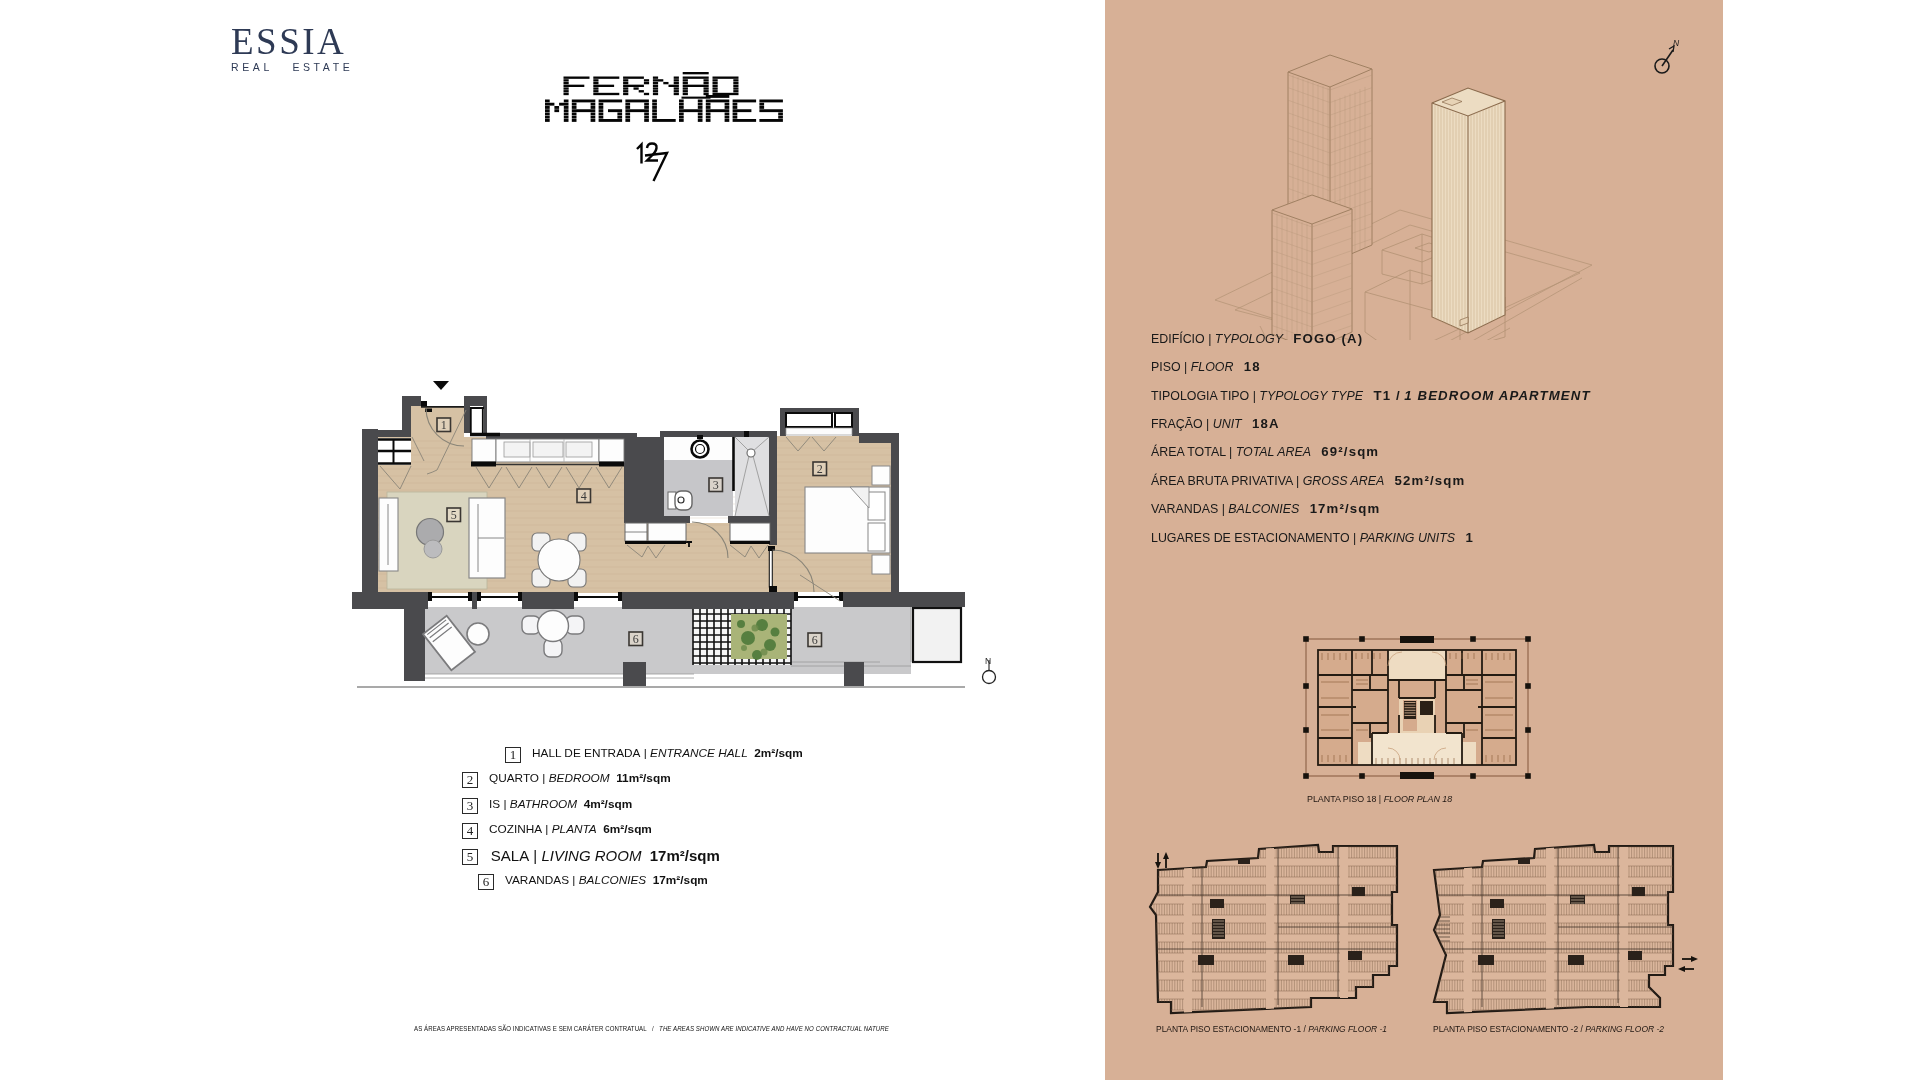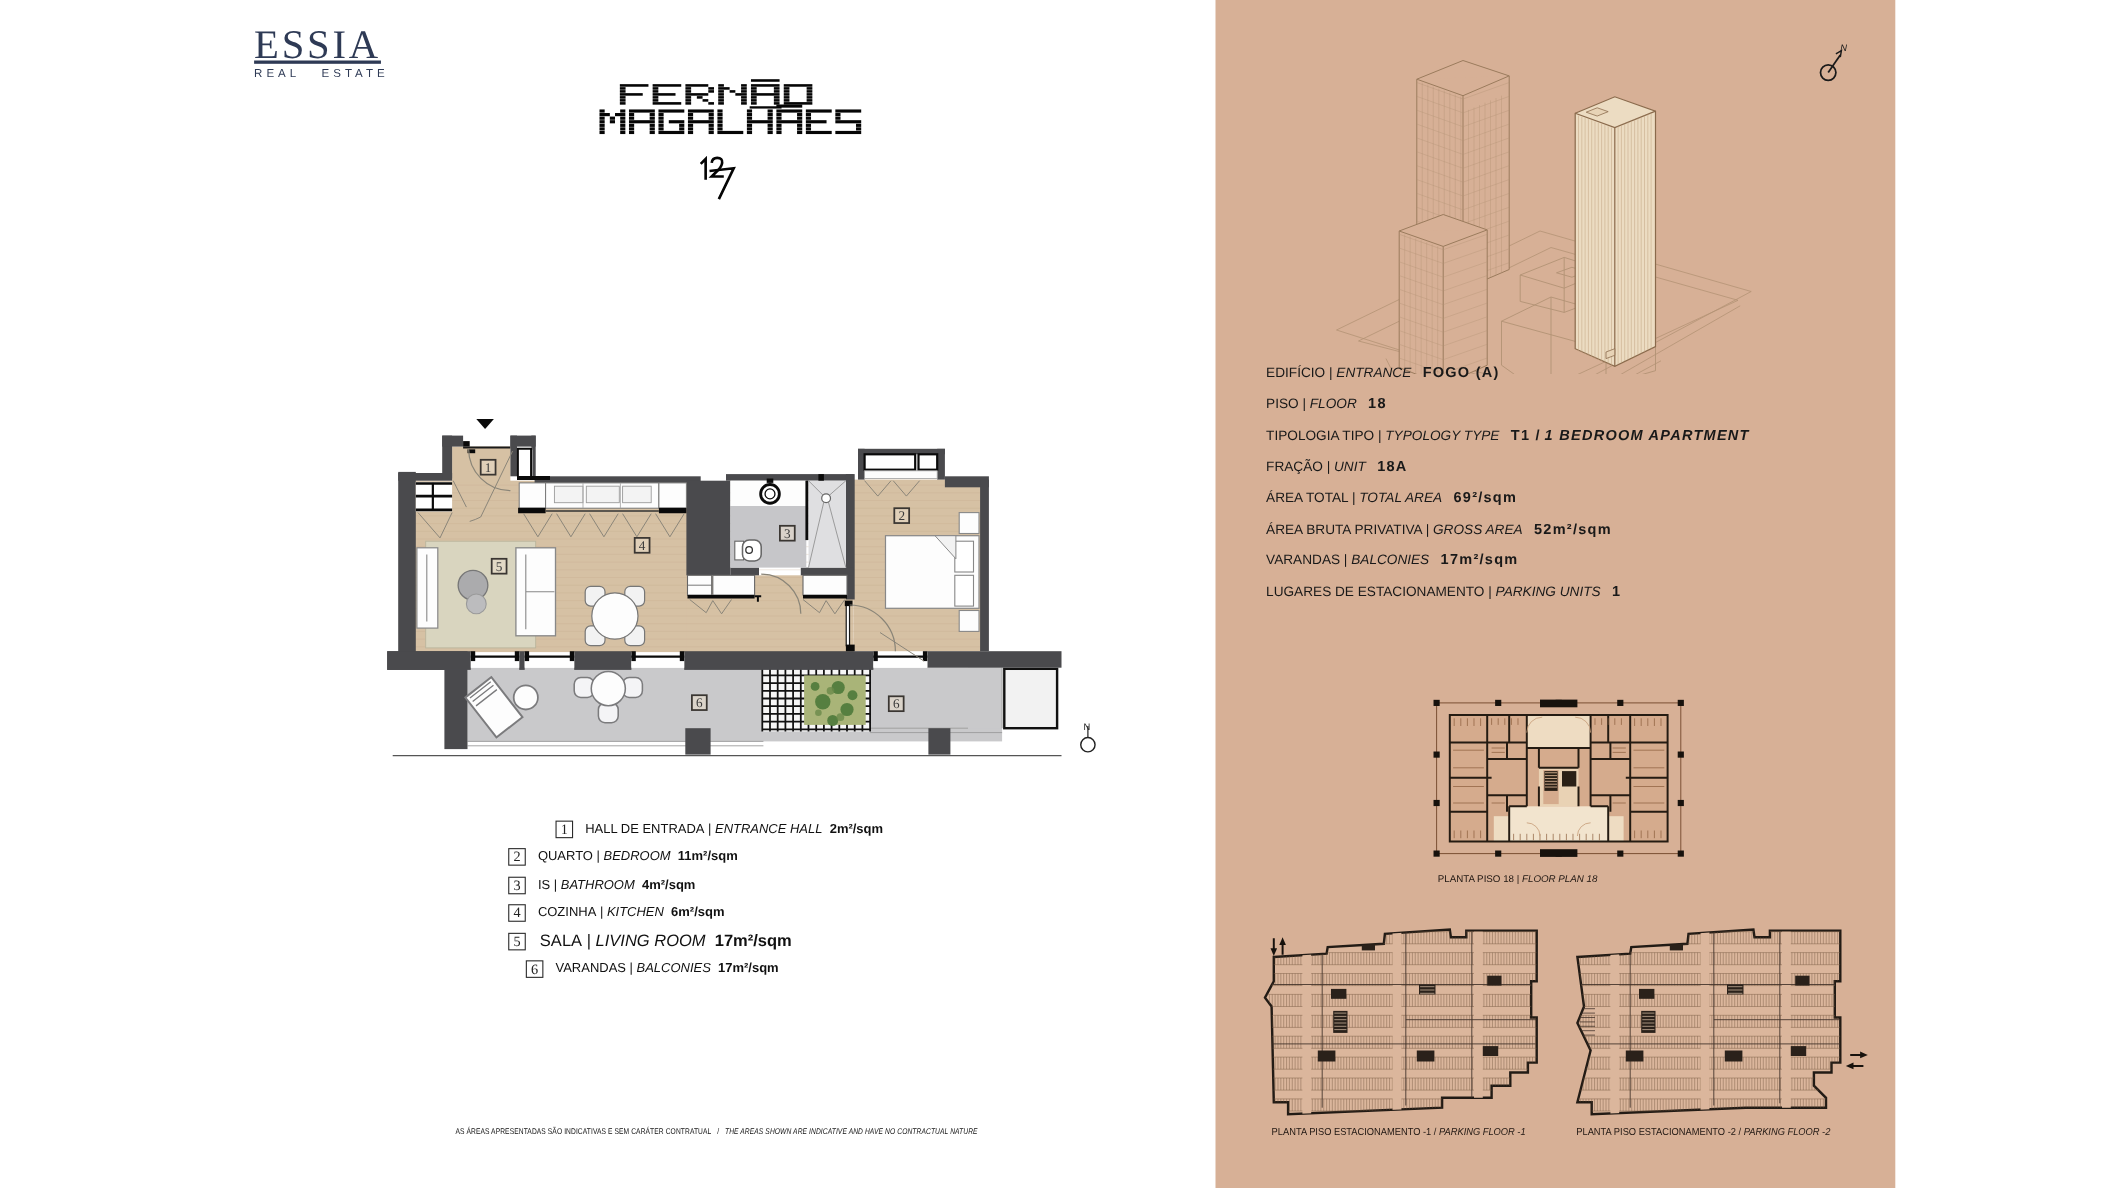--- a/index.html
+++ b/index.html
@@ -4,21 +4,21 @@
 <style>
   html,body{margin:0;padding:0;width:1920px;height:1080px;background:#fff;overflow:hidden;}
   body{font-family:"Liberation Sans", sans-serif;position:relative;}
   .abs{position:absolute;}
   #info b{font-size:13.2px;letter-spacing:1.15px;}
 </style>
 </head>
 <body>
 
 <div class="abs" id="essia" style="left:231px;top:26px;width:130px;height:55px;color:#2e3a55;">
-  <div style="font-family:'Liberation Serif',serif;font-size:37px;line-height:31px;letter-spacing:2.5px;text-decoration:underline;">ESSIA</div>
+  <div style="font-family:'Liberation Serif',serif;font-size:37px;line-height:31px;letter-spacing:2.5px;">ESSIA</div>
   <div style="font-size:10.5px;letter-spacing:3.6px;margin-top:4px;">REAL&nbsp;&nbsp;&nbsp;ESTATE</div>
 </div>
 
 <svg class="abs" style="left:535px;top:60px;" width="260" height="130" viewBox="0 0 260 130">
   <g id="fm-logo" fill="#050505">
 <rect x="28.50" y="16.50" width="26.00" height="2.34"></rect>
 <rect x="28.50" y="19.22" width="5.20" height="2.34"></rect>
 <rect x="28.50" y="21.94" width="5.20" height="2.34"></rect>
 <rect x="28.50" y="24.66" width="20.80" height="2.34"></rect>
 <rect x="28.50" y="27.38" width="5.20" height="2.34"></rect>
@@ -430,21 +430,21 @@
 <span style="display:inline-block;width:14px;height:14px;border:1.6px solid #2a2a2a;text-align:center;font-family:'Liberation Serif',serif;font-size:13px;line-height:14px;color:#222;">1</span>
 <span style="font-size:11.8px;color:#111;vertical-align:top;line-height:17px;">&nbsp;&nbsp;HALL DE ENTRADA&nbsp;|&nbsp;<i>ENTRANCE HALL</i>&nbsp;&nbsp;<b>2m²/sqm</b></span></div>
 <div style="position:absolute;top:25.4px;left:0;">
 <span style="display:inline-block;width:14px;height:14px;border:1.6px solid #2a2a2a;text-align:center;font-family:'Liberation Serif',serif;font-size:13px;line-height:14px;color:#222;">2</span>
 <span style="font-size:11.8px;color:#111;vertical-align:top;line-height:17px;">&nbsp;&nbsp;QUARTO&nbsp;|&nbsp;<i>BEDROOM</i>&nbsp;&nbsp;<b>11m²/sqm</b></span></div>
 <div style="position:absolute;top:50.9px;left:0;">
 <span style="display:inline-block;width:14px;height:14px;border:1.6px solid #2a2a2a;text-align:center;font-family:'Liberation Serif',serif;font-size:13px;line-height:14px;color:#222;">3</span>
 <span style="font-size:11.8px;color:#111;vertical-align:top;line-height:17px;">&nbsp;&nbsp;IS&nbsp;|&nbsp;<i>BATHROOM</i>&nbsp;&nbsp;<b>4m²/sqm</b></span></div>
 <div style="position:absolute;top:76.3px;left:0;">
 <span style="display:inline-block;width:14px;height:14px;border:1.6px solid #2a2a2a;text-align:center;font-family:'Liberation Serif',serif;font-size:13px;line-height:14px;color:#222;">4</span>
-<span style="font-size:11.8px;color:#111;vertical-align:top;line-height:17px;">&nbsp;&nbsp;COZINHA&nbsp;|&nbsp;<i>KITCHEN</i>&nbsp;&nbsp;<b>6m²/sqm</b></span></div>
+<span style="font-size:11.8px;color:#111;vertical-align:top;line-height:17px;">&nbsp;&nbsp;COZINHA&nbsp;|&nbsp;<i>PLANTA</i>&nbsp;&nbsp;<b>6m²/sqm</b></span></div>
 <div style="position:absolute;top:101.8px;left:0;">
 <span style="display:inline-block;width:14px;height:14px;border:1.6px solid #2a2a2a;text-align:center;font-family:'Liberation Serif',serif;font-size:13px;line-height:14px;color:#222;">5</span>
 <span style="font-size:15px;color:#111;vertical-align:top;line-height:17px;">&nbsp;&nbsp;SALA&nbsp;|&nbsp;<i>LIVING ROOM</i>&nbsp;&nbsp;<b>17m²/sqm</b></span></div>
 <div style="position:absolute;top:127.2px;left:0;padding-left:16px;">
 <span style="display:inline-block;width:14px;height:14px;border:1.6px solid #2a2a2a;text-align:center;font-family:'Liberation Serif',serif;font-size:13px;line-height:14px;color:#222;">6</span>
 <span style="font-size:11.8px;color:#111;vertical-align:top;line-height:17px;">&nbsp;&nbsp;VARANDAS&nbsp;|&nbsp;<i>BALCONIES</i>&nbsp;&nbsp;<b>17m²/sqm</b></span></div>
 </div>
 
 <div class="abs" style="left:414px;top:1024px;font-size:7.6px;color:#111;letter-spacing:0.1px;white-space:nowrap;transform:scaleX(0.8);transform-origin:0 0;">AS ÁREAS APRESENTADAS SÃO INDICATIVAS E SEM CARÁTER CONTRATUAL&nbsp;&nbsp;&nbsp;/&nbsp;&nbsp;&nbsp;<i>THE AREAS SHOWN ARE INDICATIVE AND HAVE NO CONTRACTUAL NATURE</i></div>
 
@@ -491,21 +491,21 @@
 <path d="M272 93 L308 78 L345 91 L345 305 L308 323 L272 307 Z" fill="#ecdcc2"></path>
 <path d="M272 93 L308 106 L345 91" fill="none"></path>
 <path d="M308 106 L308 323" fill="none"></path>
 </g>
 <path d="M275 95.08 V 309.32 M278 96.16 V 310.64 M281 97.24 V 311.96 M284 98.32 V 313.28 M287 99.4 V 314.6 M290 100.48 V 315.92 M293 101.56 V 317.24 M296 102.64 V 318.56 M299 103.72 V 319.88 M302 104.8 V 321.2 M305 105.88 V 322.52 M311 104.8 V 321.09 M314 103.6 V 319.68 M317 102.4 V 318.27 M320 101.2 V 316.86 M323 100.0 V 315.45 M326 98.8 V 314.04 M329 97.6 V 312.63 M332 96.4 V 311.22 M335 95.2 V 309.81 M338 94.0 V 308.4 M341 92.8 V 306.99" stroke="#c0a17e" stroke-width="0.5" fill="none" opacity="0.9"></path>
 <path d="M282 92 l10 -4 l10 3.5 l-10 4 z M300 310 l8 -3 l0 6 l-8 3 z" fill="#e7d3b6" stroke="#8a6a4c" stroke-width="0.7"></path>
 </g>
 </svg>
 
 <div class="abs" id="info" style="left:1151px;top:331px;color:#191919;font-size:12.4px;">
-<div style="position:absolute;top:0.0px;left:0;white-space:nowrap;">EDIFÍCIO | <i>ENTRANCE</i>&nbsp;&nbsp; <b>FOGO (A)</b></div>
+<div style="position:absolute;top:0.0px;left:0;white-space:nowrap;">EDIFÍCIO | <i>TYPOLOGY</i>&nbsp;&nbsp; <b>FOGO (A)</b></div>
 <div style="position:absolute;top:28.4px;left:0;white-space:nowrap;">PISO | <i>FLOOR</i>&nbsp;&nbsp; <b>18</b></div>
 <div style="position:absolute;top:56.7px;left:0;white-space:nowrap;">TIPOLOGIA TIPO | <i>TYPOLOGY TYPE</i>&nbsp;&nbsp; <b>T1 /</b> <b><i>1 BEDROOM APARTMENT</i></b></div>
 <div style="position:absolute;top:85.1px;left:0;white-space:nowrap;">FRAÇÃO | <i>UNIT</i>&nbsp;&nbsp; <b>18A</b></div>
 <div style="position:absolute;top:113.4px;left:0;white-space:nowrap;">ÁREA TOTAL | <i>TOTAL AREA</i>&nbsp;&nbsp; <b>69²/sqm</b></div>
 <div style="position:absolute;top:141.8px;left:0;white-space:nowrap;">ÁREA BRUTA PRIVATIVA | <i>GROSS AREA</i>&nbsp;&nbsp; <b>52m²/sqm</b></div>
 <div style="position:absolute;top:170.1px;left:0;white-space:nowrap;">VARANDAS | <i>BALCONIES</i>&nbsp;&nbsp; <b>17m²/sqm</b></div>
 <div style="position:absolute;top:198.5px;left:0;white-space:nowrap;">LUGARES DE ESTACIONAMENTO | <i>PARKING UNITS</i>&nbsp;&nbsp; <b>1</b></div>
 </div>
 
 <svg class="abs" style="left:1296px;top:630px;" width="245" height="160" viewBox="0 0 245 160">

